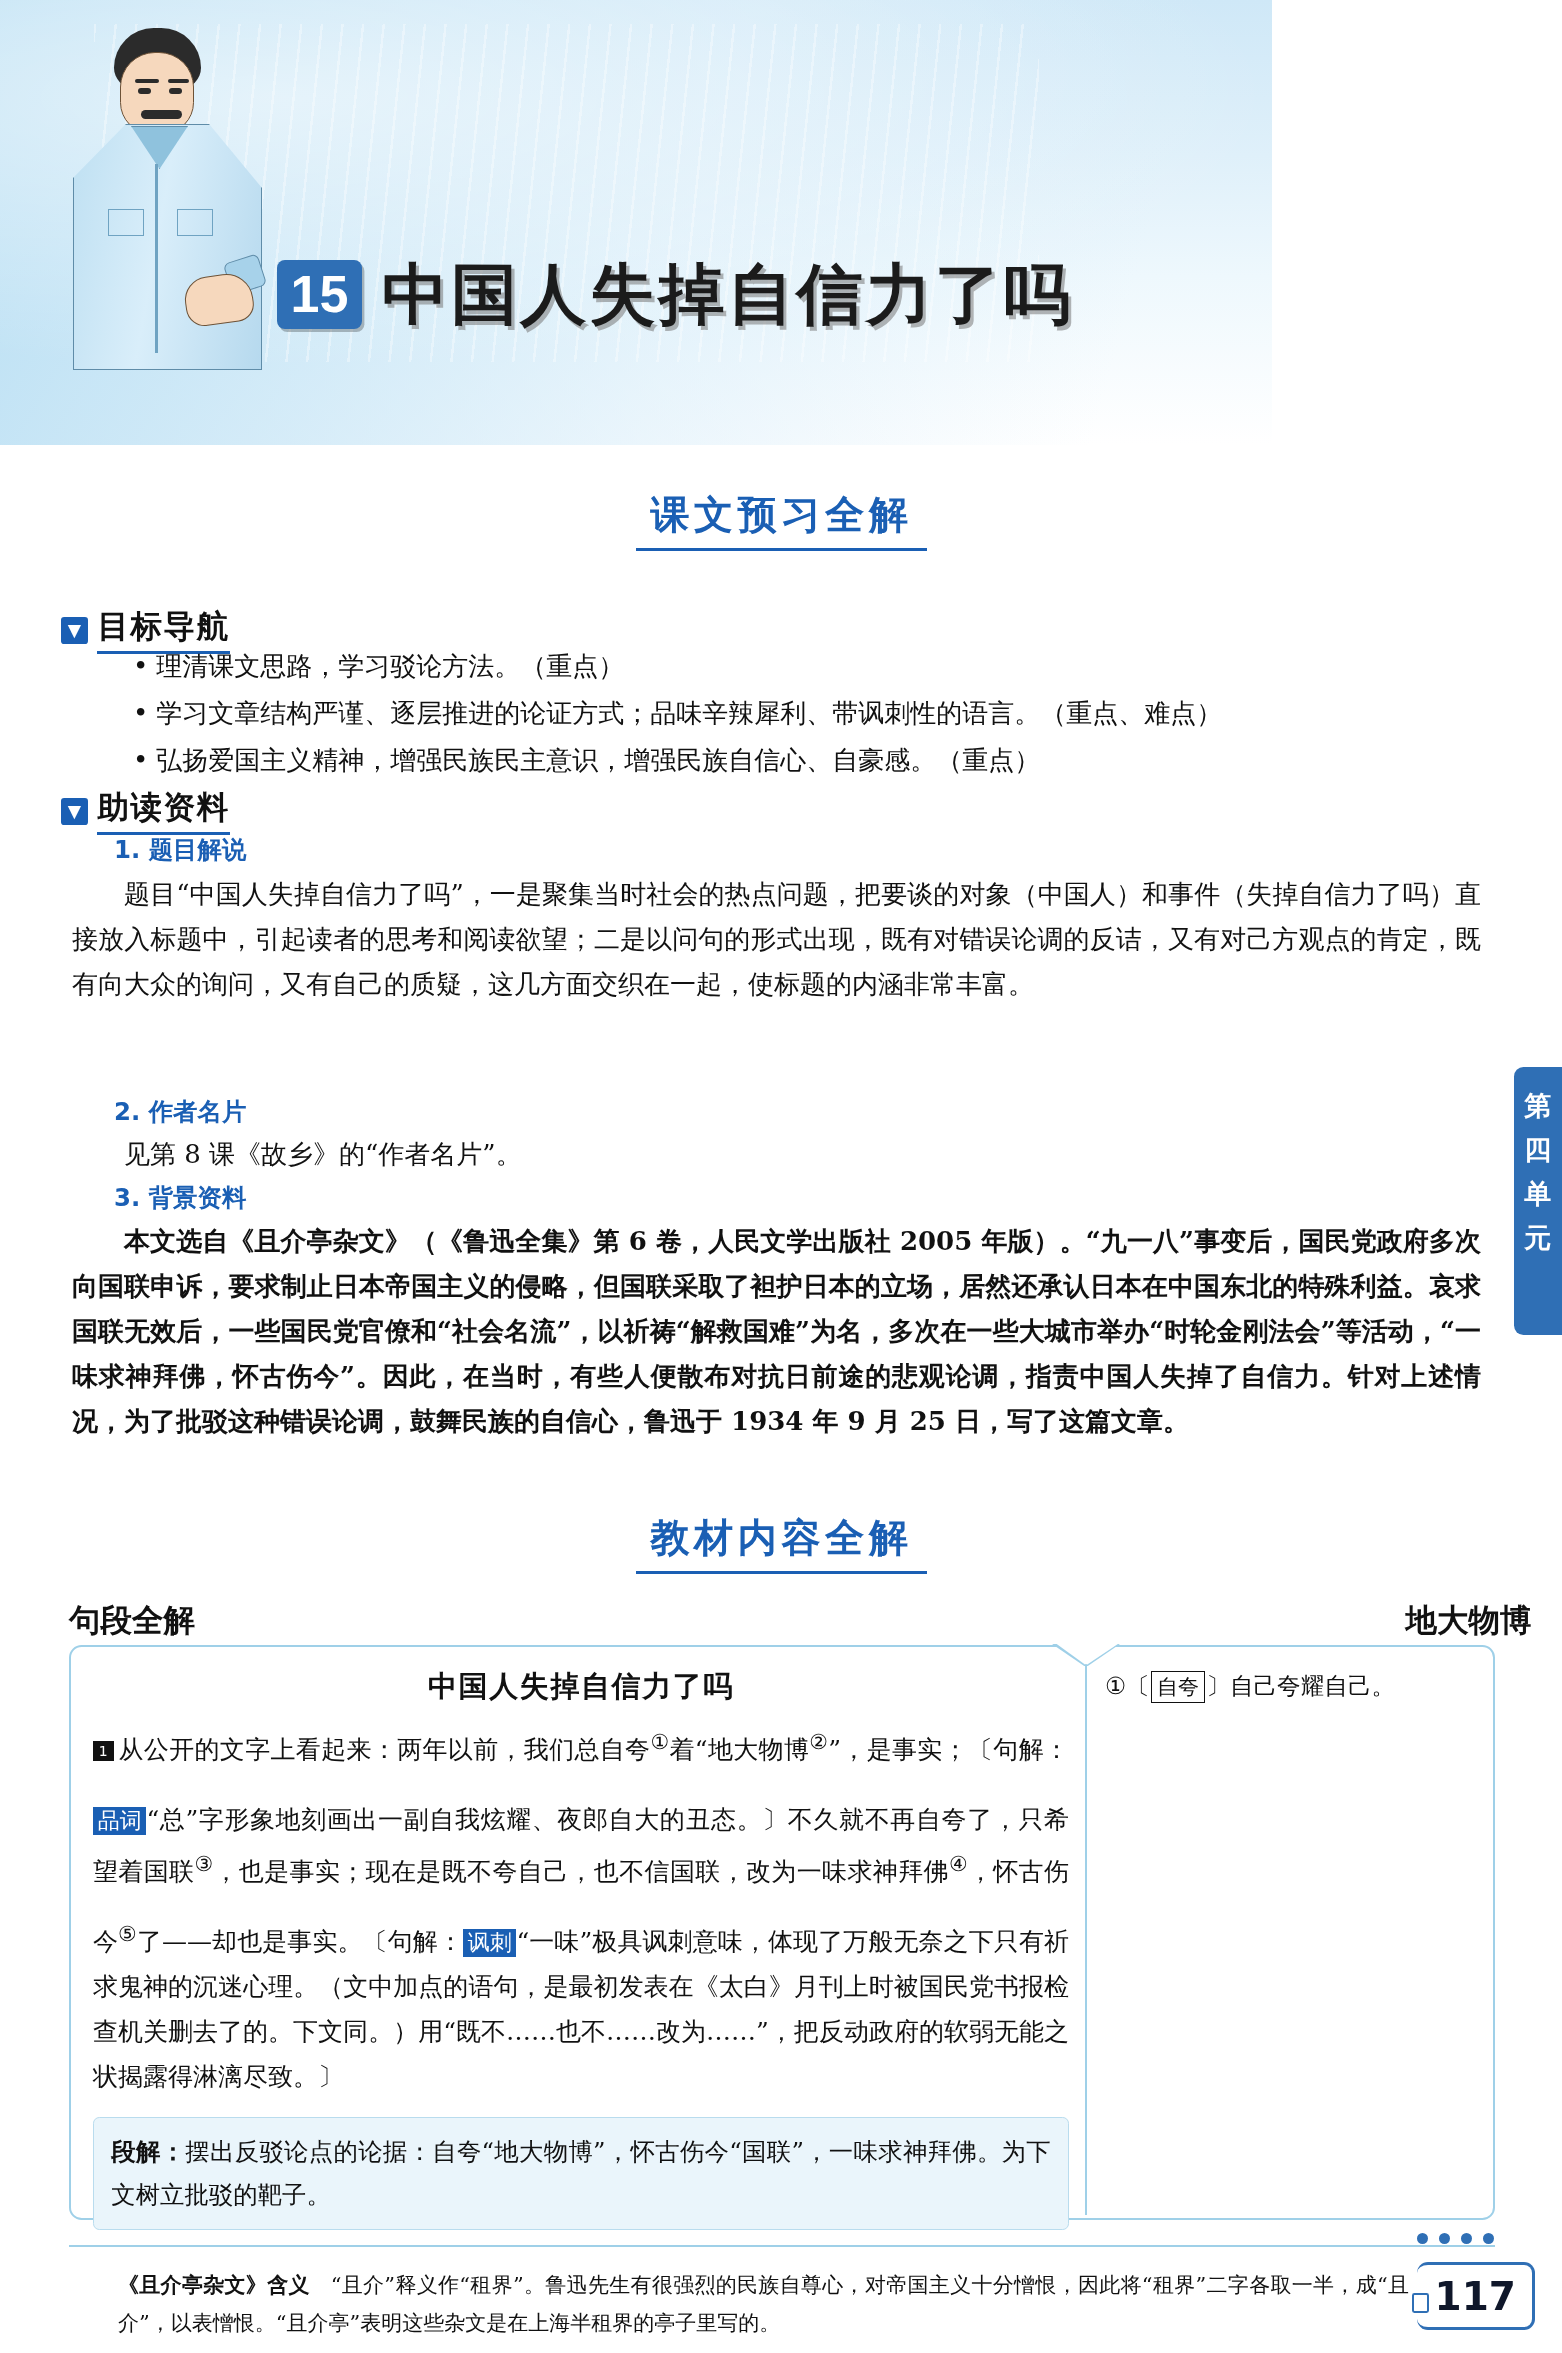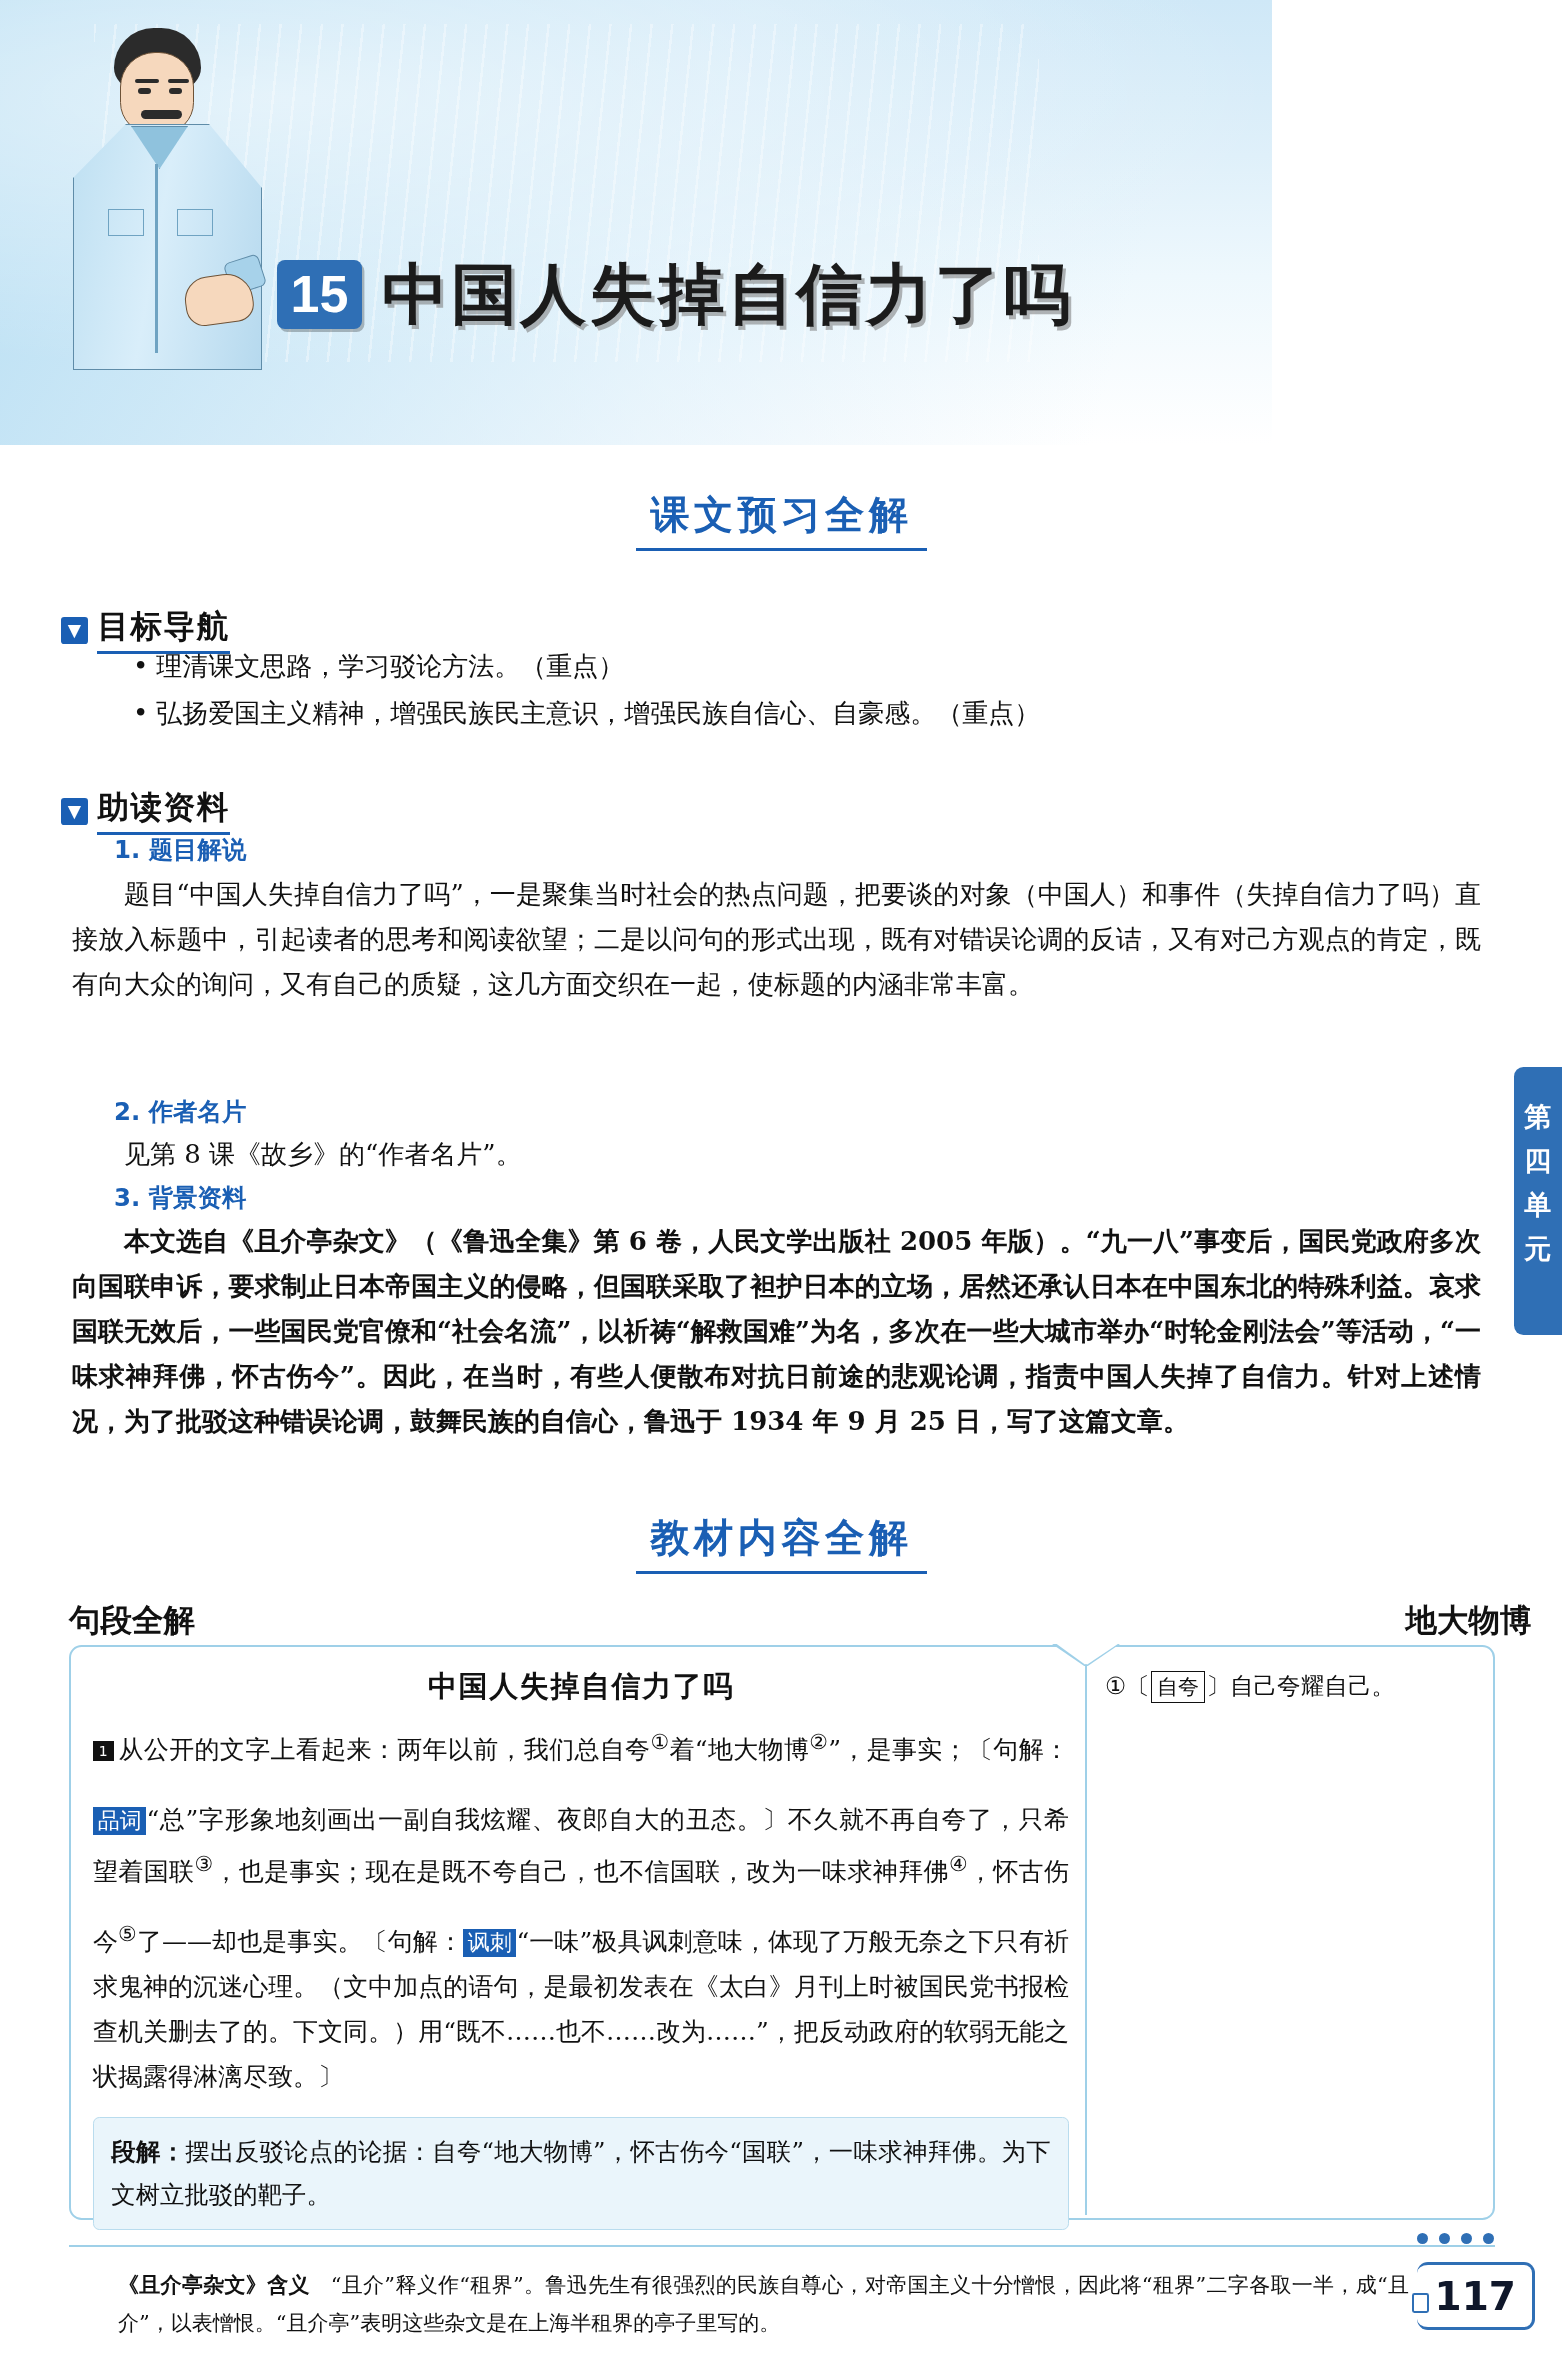--- a/index.html
+++ b/index.html
@@ -98,21 +98,21 @@
   .para {
     font-size:26px; line-height:45px; color:#111; text-align:justify;
     font-family:"DejaVu Serif", serif;
   }
 
   
   .side-tab {
     position:absolute; right:0; top:1067px; width:49px; height:268px;
     background:#2f6fb5; border-radius:9.4px 0 0 9.4px;
     color:#fff; font-family:"DejaVu Sans", sans-serif; font-weight:bold;
-    font-size:27px; line-height:44px; text-align:center; padding-top:28px;
+    font-size:27px; line-height:44px; text-align:center; padding-top:17px;
     letter-spacing:1.6px;
   }
 
   
   .col-label-left {
     position:absolute; left:69px; top:1600px;
     font-family:"DejaVu Sans", sans-serif; font-weight:bold; font-size:31.5px; color:#111;
   }
   .col-label-right {
     position:absolute; right:31.5px; top:1600px;
@@ -224,20 +224,21 @@
 <div class="sec-head" style="top:488px;">
   <span class="inner">课文预习全解</span>
 </div>
 
 <div class="ah" style="left:61px; top:606px;">
   <span class="mark">▼</span>
   <span class="txt">目标导航</span>
 </div>
 <ul class="bullets" style="top:630px;">
   <li>理清课文思路，学习驳论方法。（重点）</li>
+  <li>学习文章结构严谨、逐层推进的论证方式；品味辛辣犀利、带讽刺性的语言。（重点、难点）</li>
   <li>弘扬爱国主义精神，增强民族民主意识，增强民族自信心、自豪感。（重点）</li>
 </ul>
 
 <div class="ah" style="left:61px; top:787px;">
   <span class="mark">▼</span>
   <span class="txt">助读资料</span>
 </div>
 
 <div style="position:absolute; left:114px; top:834px; width:1366px;">
   <div class="subhead">1. 题目解说</div>

